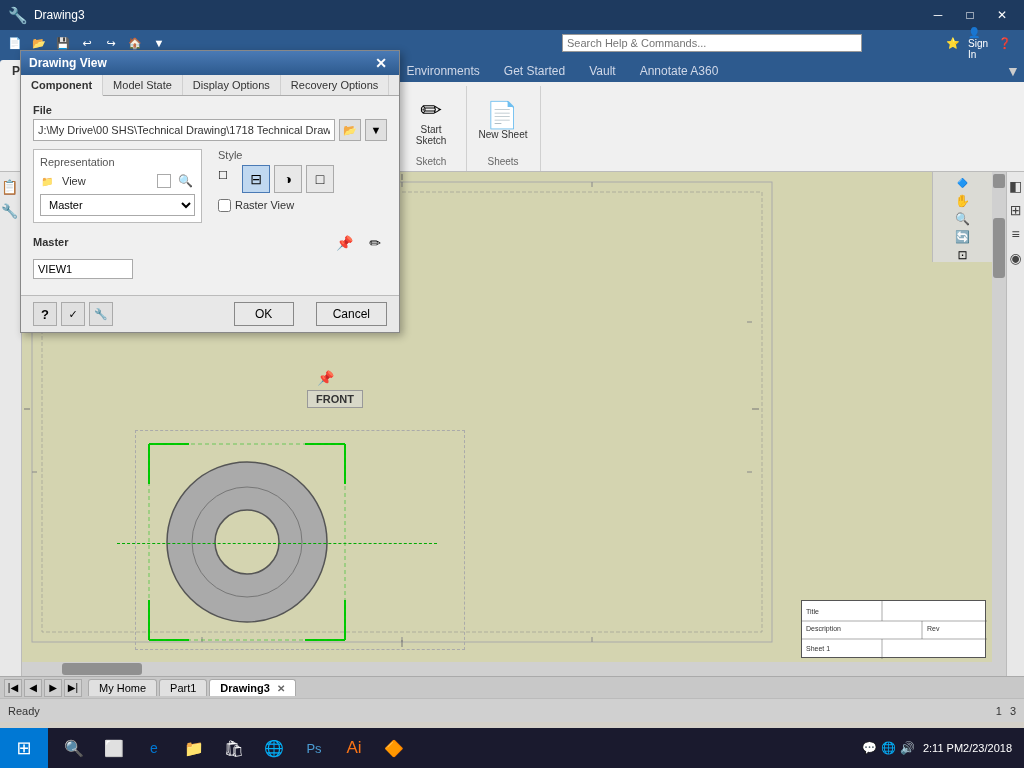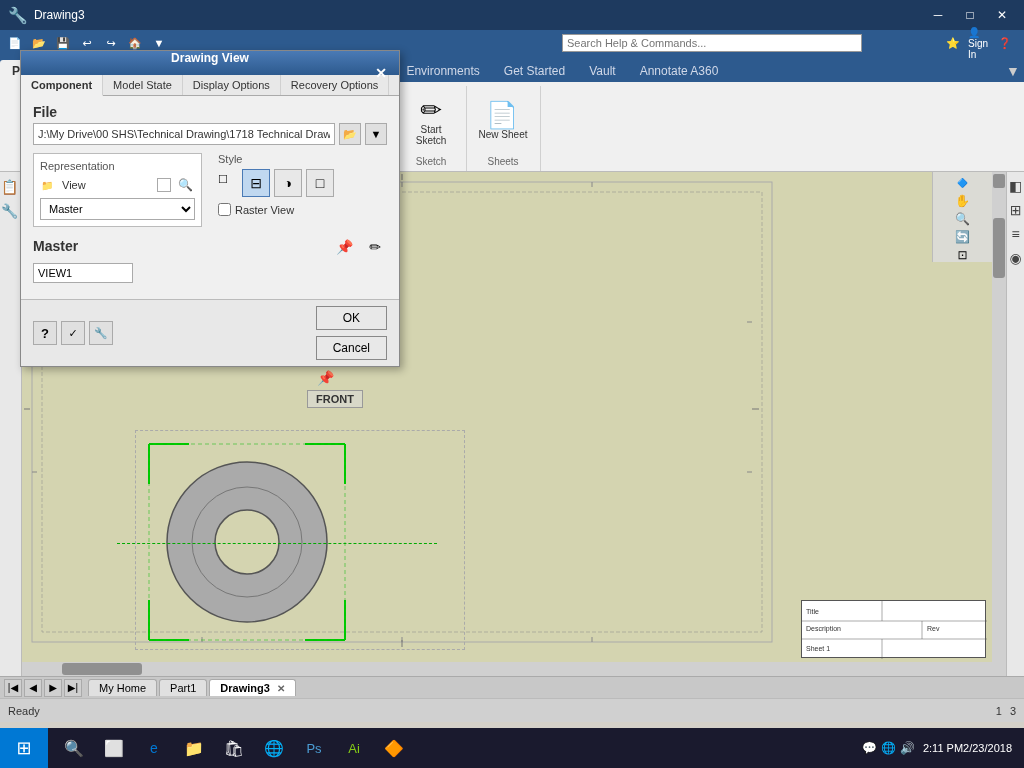--- a/index.html
+++ b/index.html
@@ -60,51 +60,51 @@
     .sheet-tabs { height: 22px; background: #c8c8c8; border-top: 1px solid #aaa; display: flex; align-items: center; padding: 0 4px; gap: 2px; }
     .sheet-tab { padding: 2px 10px; background: #e0e0e0; border: 1px solid #aaa; border-bottom: none; font-size: 11px; cursor: pointer; border-top-left-radius: 3px; border-top-right-radius: 3px; }
     .sheet-tab.active { background: white; font-weight: 600; }
     .sheet-tab-close { margin-left: 4px; font-size: 10px; color: #666; }
     .sheet-nav { display: flex; gap: 2px; margin-right: 4px; }
     .sheet-nav-btn { width: 18px; height: 18px; display: flex; align-items: center; justify-content: center; background: #d0d0d0; border: 1px solid #aaa; cursor: pointer; font-size: 10px; }
 
     
     .dialog-overlay { position: absolute; top: 0; left: 0; right: 0; bottom: 0; z-index: 100; }
     .dialog { position: absolute; top: 50px; left: 20px; width: 380px; background: #f0f0f0; border: 1px solid #888; box-shadow: 3px 3px 8px rgba(0,0,0,0.3); }
-    .dialog-title-bar { height: 24px; background: linear-gradient(180deg, #4a7ab5 0%, #2d5a8e 100%); display: flex; align-items: center; padding: 0 8px; color: white; font-size: 12px; font-weight: 600; flex-direction: column; }
+    .dialog-title-bar { height: 24px; background: linear-gradient(180deg, #4a7ab5 0%, #2d5a8e 100%); display: flex; align-items: center; padding: 0 8px; color: white; font-size: 12px; font-weight: 600; }
     .dialog-close { margin-left: auto; cursor: pointer; font-size: 14px; color: white; width: 20px; height: 20px; display: flex; align-items: center; justify-content: center; }
     .dialog-tabs { display: flex; border-bottom: 1px solid #aaa; background: #e8e8e8; }
     .dialog-tab { padding: 4px 10px; font-size: 11px; cursor: pointer; color: #333; border-right: 1px solid #d0d0d0; }
     .dialog-tab.active { background: #f0f0f0; font-weight: 600; border-bottom: 1px solid #f0f0f0; margin-bottom: -1px; }
     .dialog-body { padding: 8px 12px; background: #f0f0f0; }
     .form-section { margin-bottom: 8px; }
-    .form-label { font-size: 14px; font-weight: 600; color: #333; margin-bottom: 3px; display: block; }
+    .form-label { font-size: 11px; font-weight: 600; color: #333; margin-bottom: 3px; display: block; }
     .file-path-row { display: flex; align-items: center; gap: 4px; margin-bottom: 8px; }
     .file-path-input { flex: 1; height: 22px; border: 1px solid #aaa; background: white; font-size: 11px; padding: 0 4px; color: #333; }
     .file-browse-btn { width: 22px; height: 22px; background: #e0e0e0; border: 1px solid #aaa; cursor: pointer; display: flex; align-items: center; justify-content: center; font-size: 11px; }
     .form-cols { display: flex; gap: 16px; }
     .form-col { flex: 1; }
     .rep-section { border: 1px solid #bbb; padding: 6px; background: white; }
     .rep-title { font-size: 11px; color: #555; margin-bottom: 4px; }
     .view-row { display: flex; align-items: center; gap: 6px; margin-bottom: 4px; }
     .view-label { font-size: 11px; color: #333; }
     .view-check { width: 14px; height: 14px; border: 1px solid #aaa; background: white; cursor: pointer; }
     .view-icon-btn { width: 18px; height: 18px; cursor: pointer; display: flex; align-items: center; justify-content: center; font-size: 12px; }
     .master-select { height: 22px; border: 1px solid #aaa; background: white; font-size: 11px; padding: 0 4px; width: 100%; cursor: pointer; }
     .style-row { display: flex; align-items: center; gap: 4px; margin-bottom: 6px; }
     .style-icon-btn { width: 28px; height: 28px; border: 1px solid #aaa; background: #e8e8e8; cursor: pointer; display: flex; align-items: center; justify-content: center; font-size: 14px; }
     .style-icon-btn.active { background: #c0d8f0; border-color: #4a7ab5; }
-    .raster-row { display: flex; align-items: center; gap: 4px; margin-bottom: 6px; }
+    .raster-row { display: flex; align-items: flex-start; gap: 4px; margin-bottom: 6px; }
     .checkbox-label { font-size: 11px; color: #333; }
     .label-row { display: flex; align-items: center; gap: 6px; margin-bottom: 4px; }
     .label-input { width: 90px; height: 20px; border: 1px solid #aaa; background: white; font-size: 11px; padding: 0 4px; }
     .scale-select { height: 22px; border: 1px solid #aaa; background: white; font-size: 11px; padding: 0 4px; width: 100px; cursor: pointer; }
     .dialog-footer { display: flex; align-items: center; padding: 6px 12px; border-top: 1px solid #bbb; background: #e8e8e8; gap: 6px; }
     .footer-left { display: flex; gap: 4px; }
-    .footer-right { margin-left: auto; display: flex; gap: 6px; flex-direction: column; }
+    .footer-right { margin-left: auto; display: flex; gap: 22px; }
     .btn-icon { width: 24px; height: 24px; border: 1px solid #aaa; background: #e0e0e0; cursor: pointer; display: flex; align-items: center; justify-content: center; font-size: 11px; }
     .btn-ok { padding: 4px 16px; background: #e8e8e8; border: 1px solid #888; font-size: 12px; cursor: pointer; min-width: 60px; }
     .btn-cancel { padding: 4px 16px; background: #e8e8e8; border: 1px solid #888; font-size: 12px; cursor: pointer; min-width: 60px; }
 
     .info-icon { width: 22px; height: 22px; display: flex; align-items: center; justify-content: center; font-size: 14px; color: #555; }
 
     
     .app-window { position: relative; width: 1024px; height: calc(768px - 40px); overflow: hidden; }
 
     
@@ -469,21 +469,21 @@
 <div class="taskbar">
   <div class="taskbar-start">⊞</div>
   <div class="taskbar-icons">
     <div class="taskbar-icon">🔍</div>
     <div class="taskbar-icon">⬜</div>
     <div class="taskbar-icon" style="font-size:14px; color:#0078d4;">e</div>
     <div class="taskbar-icon">📁</div>
     <div class="taskbar-icon">🛍</div>
     <div class="taskbar-icon">🌐</div>
     <div class="taskbar-icon" style="color:#4b9cd3; font-size:13px;">Ps</div>
-    <div class="taskbar-icon" style="color:#84cc16; font-size:13px;">Ai</div>
+    <div class="taskbar-icon" style="color:#f97316; font-size:17px;">Ai</div>
     <div class="taskbar-icon" style="color:#cc4400; font-size:16px;">🔶</div>
   </div>
   <div class="taskbar-right">
     <div style="display:flex; gap:4px; align-items:center; color:white; font-size:12px;">
       <span>💬</span>
       <span>🌐</span>
       <span>🔊</span>
     </div>
     <div class="taskbar-time">
       <span>2:11 PM</span>

